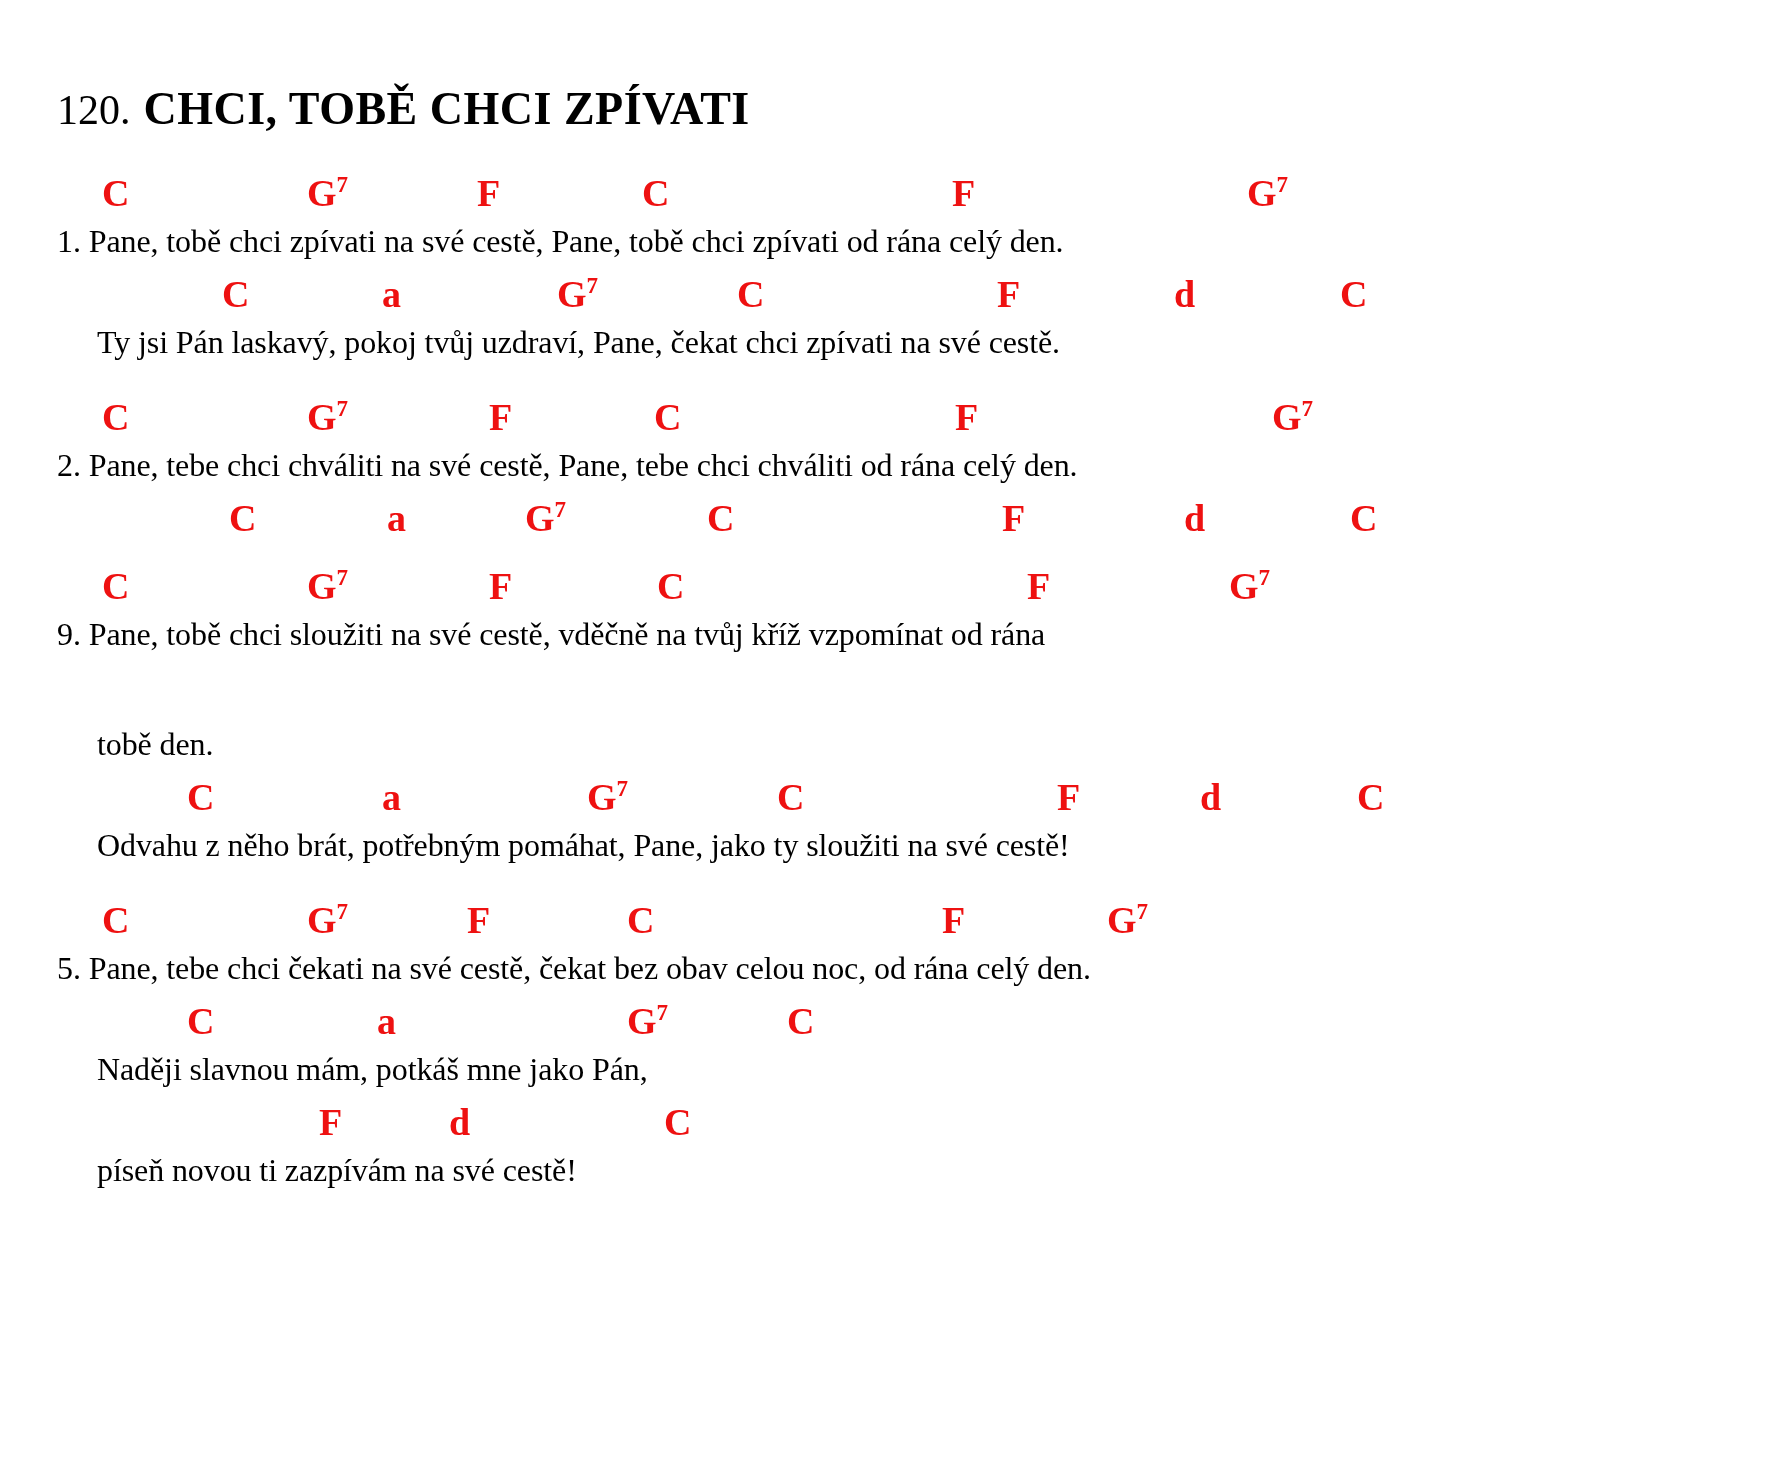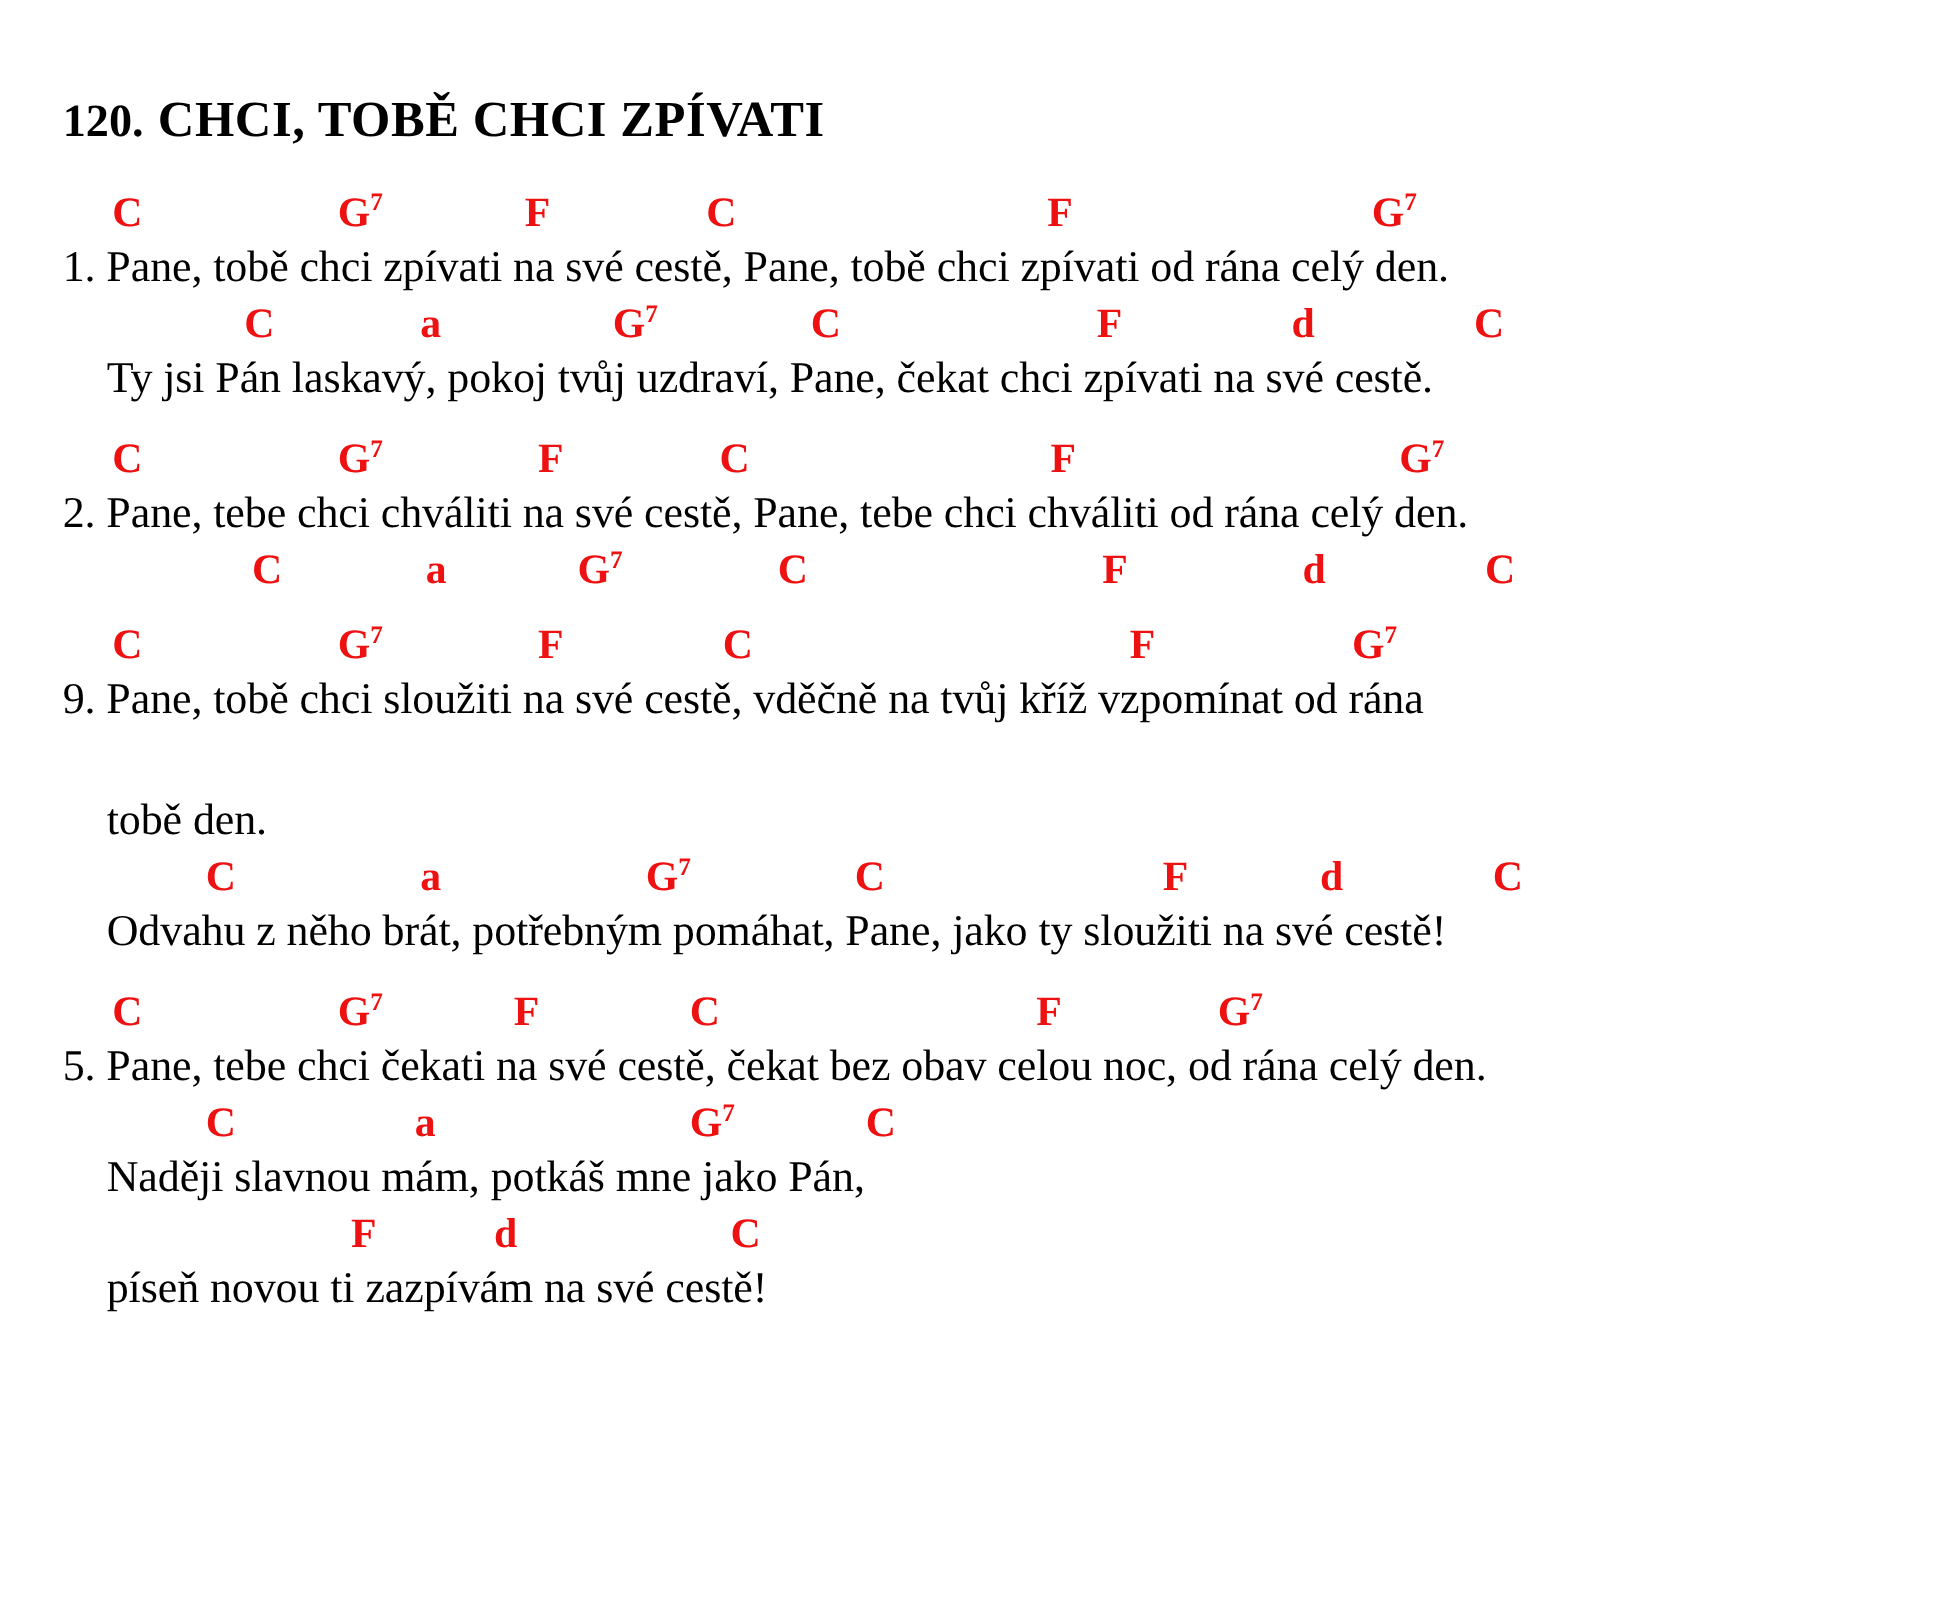--- a/index.html
+++ b/index.html
@@ -27,21 +27,21 @@
   .title-row {
     position: absolute;
     left: 57px;
     top: 82px;
     white-space: nowrap;
     display: flex;
     align-items: baseline;
   }
   .song-number {
     font-size: 42px;
-    font-weight: bold;
+    font-weight: normal;
     letter-spacing: 0px;
   }
   .song-title {
     font-size: 46px;
     font-weight: bold;
     letter-spacing: 0.5px;
     margin-left: 13px;
   }
 
   
@@ -77,21 +77,21 @@
   }
   .chord sup {
     font-size: 23px;
     font-weight: bold;
     vertical-align: super;
     line-height: 0;
   }
   .lyricline {
     position: relative;
     white-space: pre;
-    font-size: 40px;
+    font-size: 32px;
     line-height: 55px;
     height: 55px;
     letter-spacing: -0.1px;
   }
   .lyricline.indented {
     padding-left: 40px;
   }
   .gap-line {
     height: 55px;
   }

